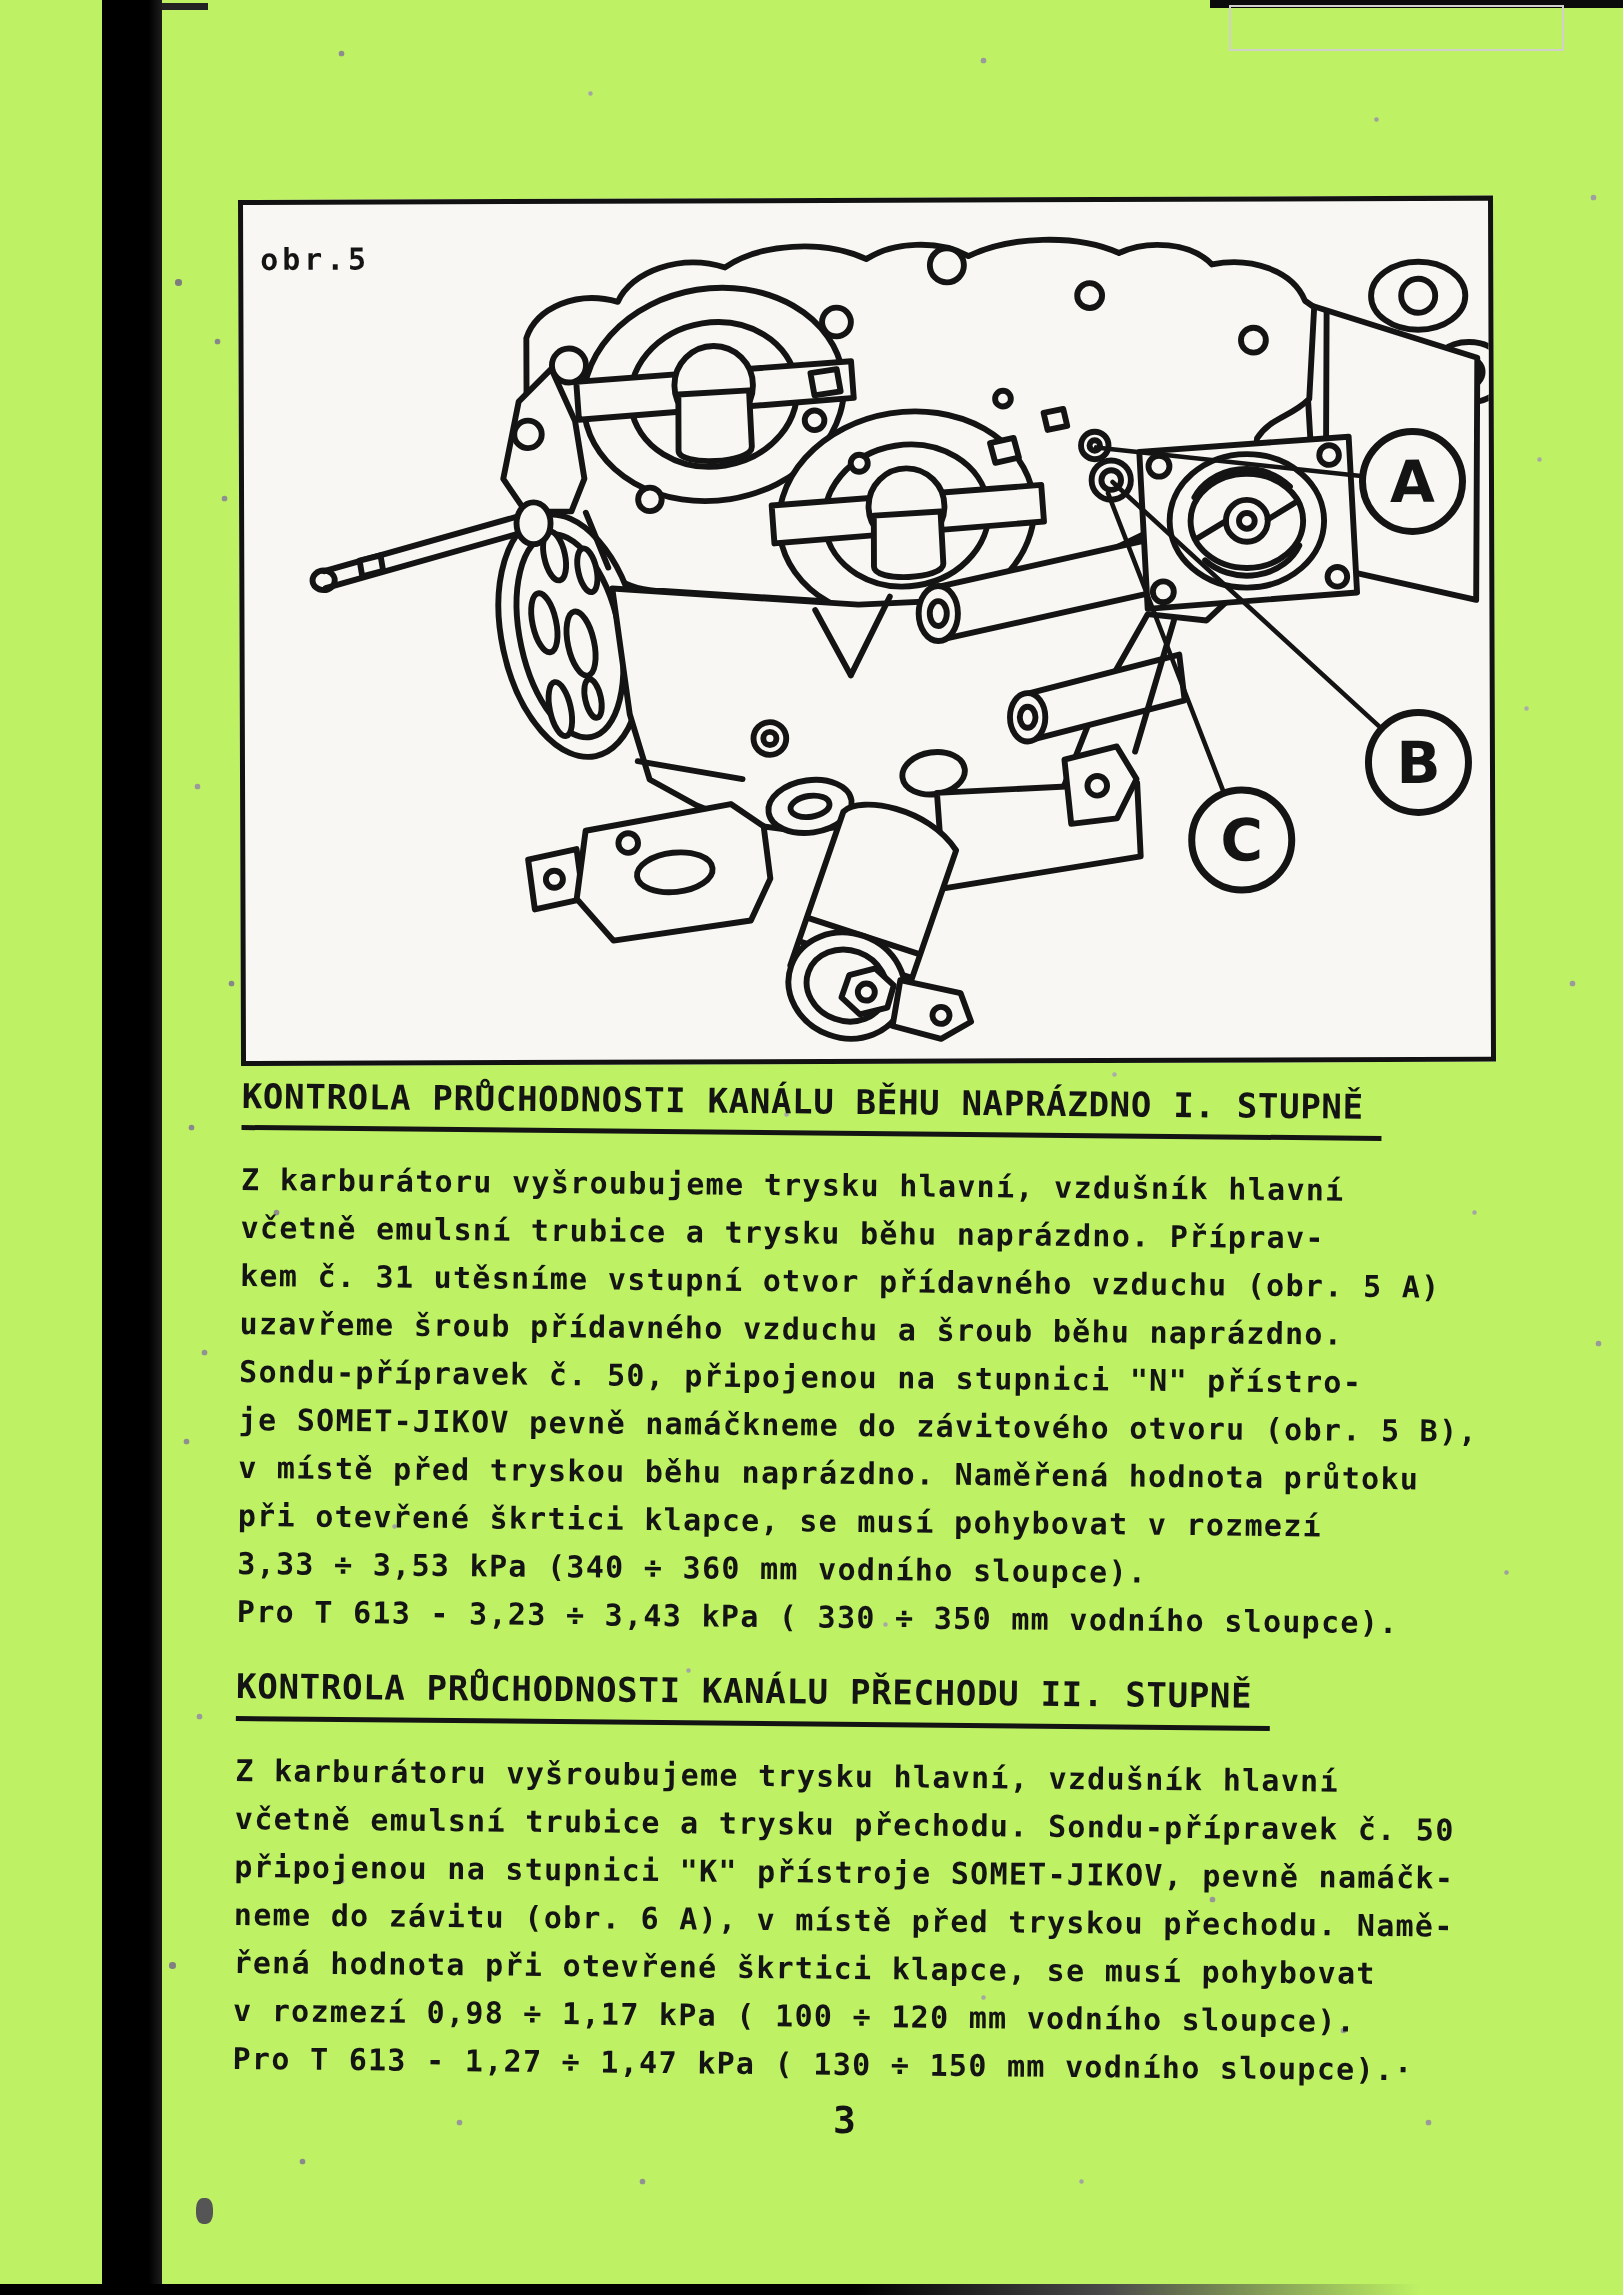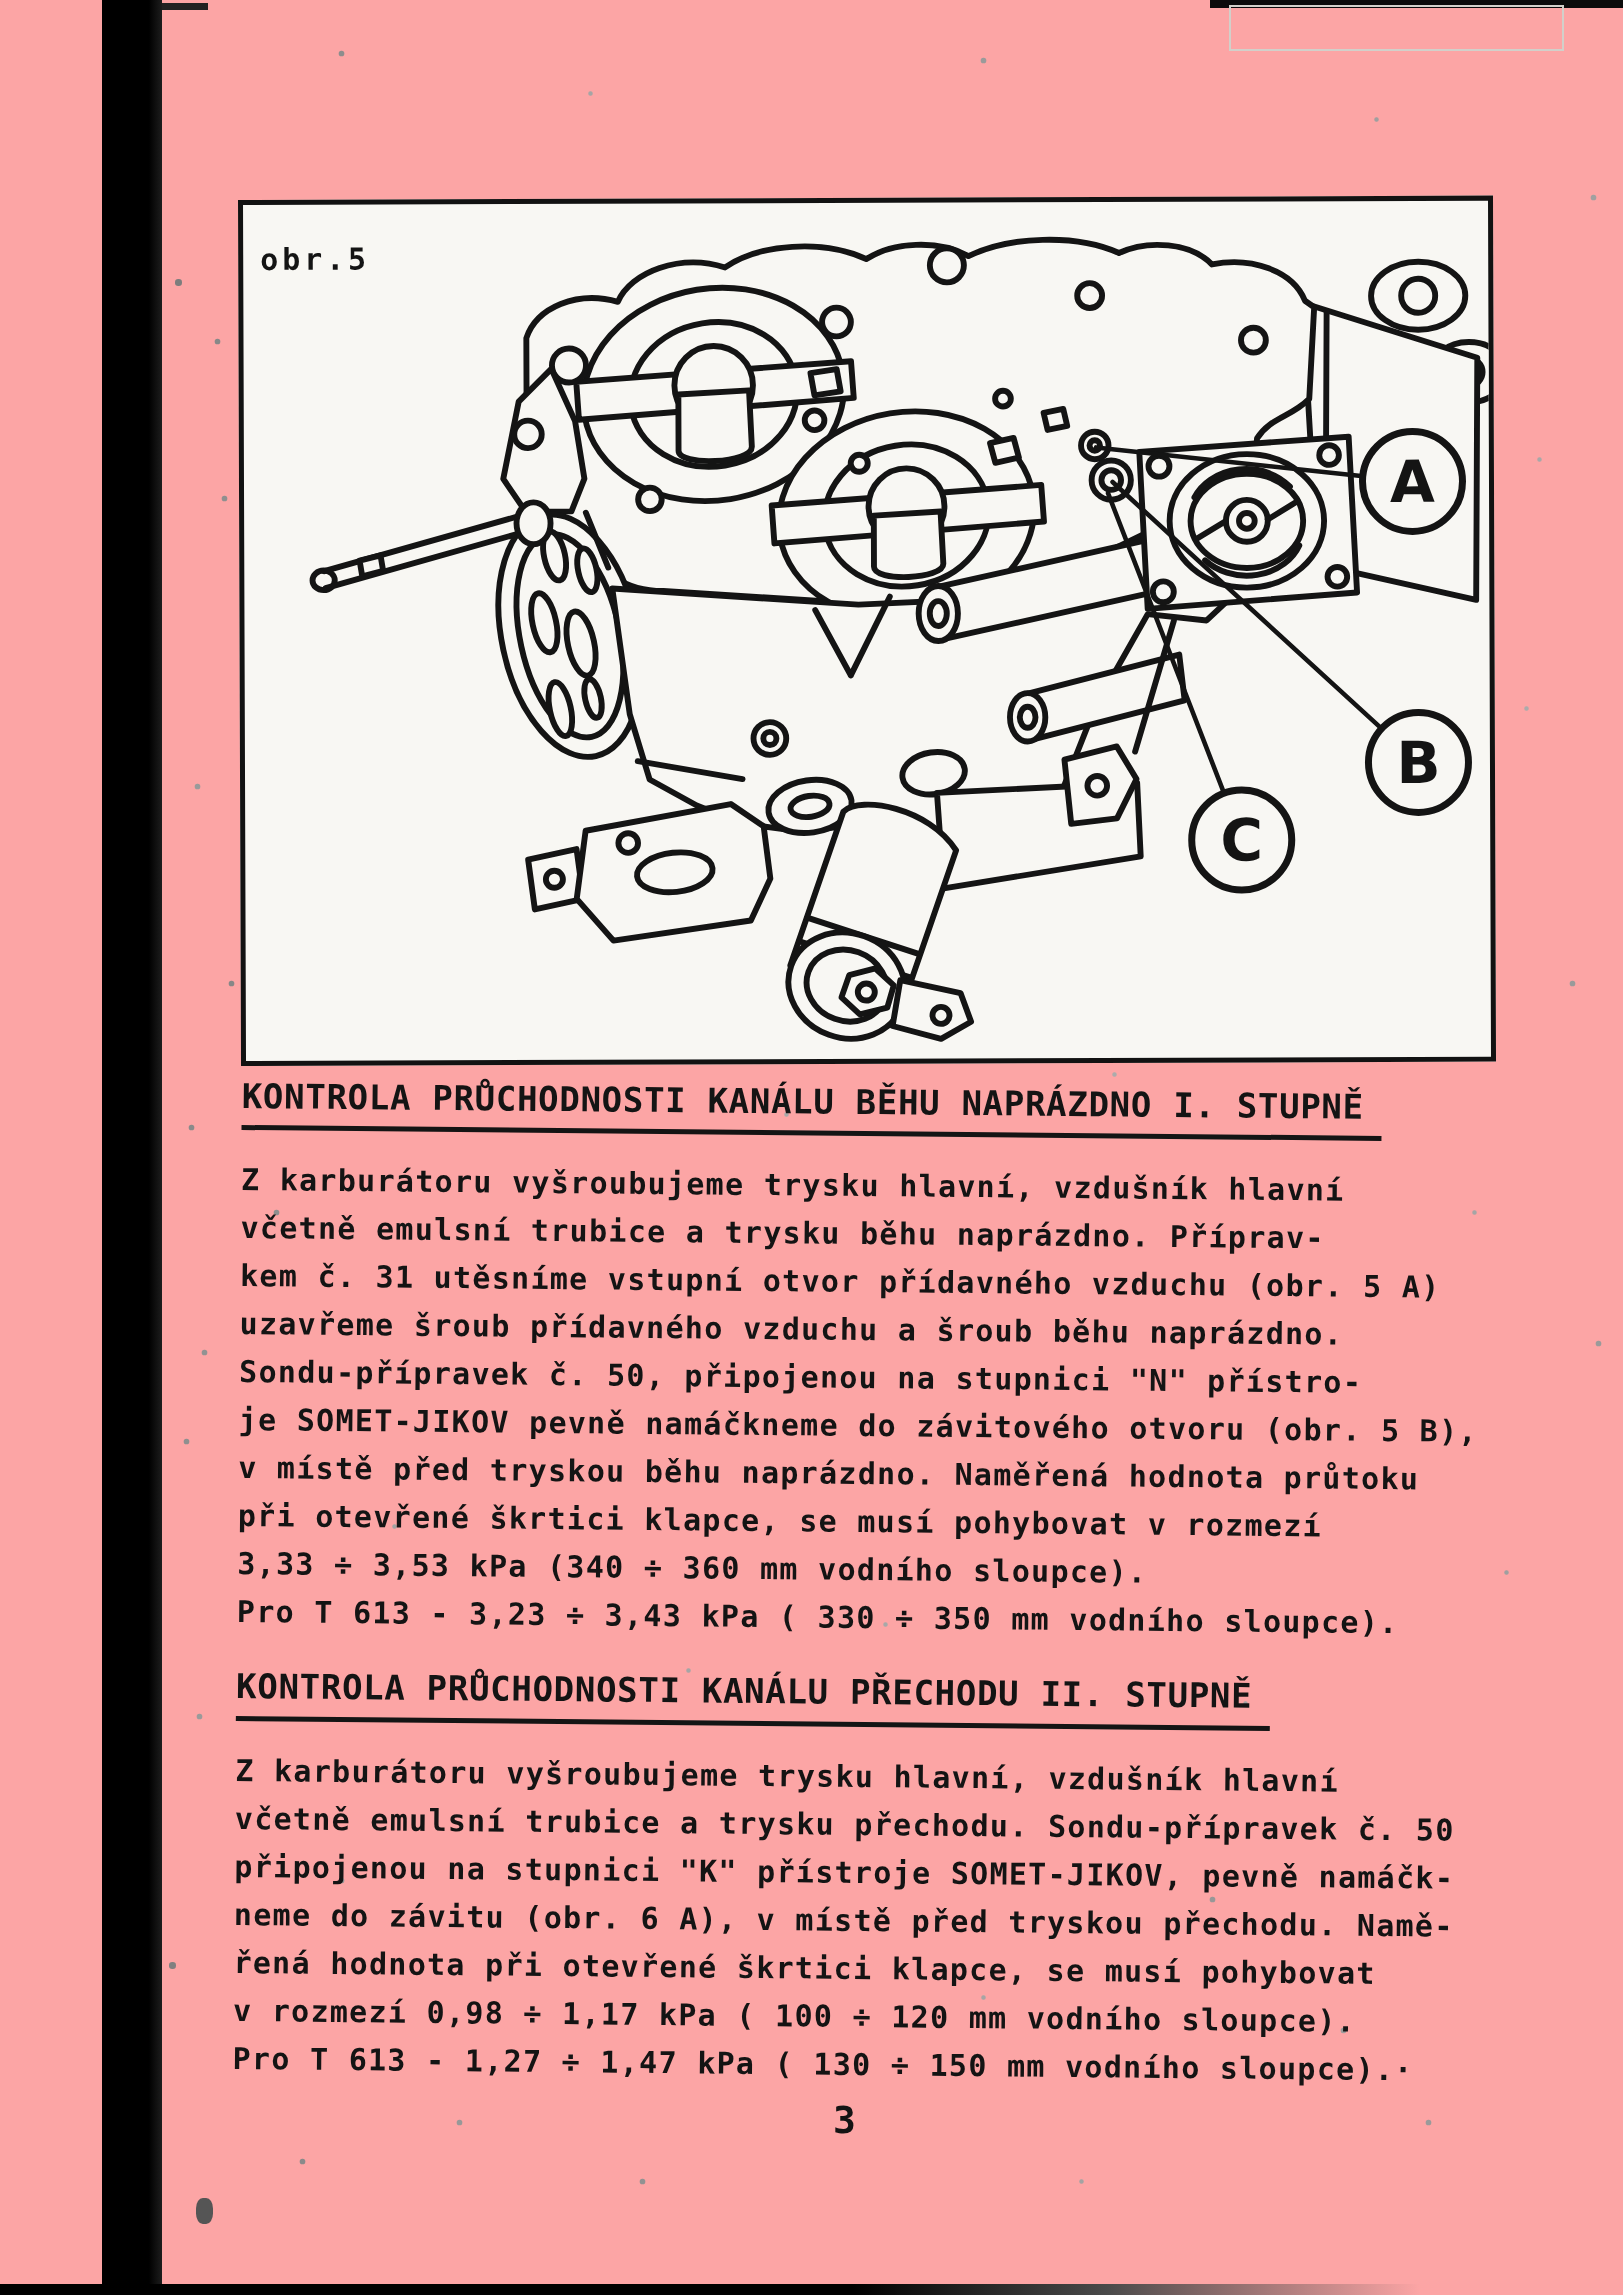--- a/index.html
+++ b/index.html
@@ -1,16 +1,16 @@
 <!DOCTYPE html>
 <html style="font-size:10.5px"><head>
 <meta charset="utf-8">
 <style>
   html,body{margin:0;padding:0;}
-  .page{position:relative;width:1623px;height:2295px;background:#fca5a5;overflow:hidden;
+  .page{position:relative;width:1623px;height:2295px;background:#bef264;overflow:hidden;
         font-family:"DejaVu Sans Mono",monospace;color:#141414;}
   
   .bar-left{position:absolute;left:102px;top:0;width:60px;height:2295px;
             background:linear-gradient(to right,#000 0 78%,#1d1d1d 100%);}
   .strip-top{position:absolute;left:1210px;top:0;width:419px;height:7.9px;background:#0b0b0b;}
   .ghost-rect{position:absolute;left:1229px;top:5.2px;width:331px;height:42px;border:2px solid #d2d0ca;}
   .band-bottom{position:absolute;left:0;top:2284px;width:1420px;height:11.8px;
                background:linear-gradient(to right,#000 0 60%,#4a4a4a 78%,rgba(74,74,74,0) 100%);}
   .smudge1{position:absolute;left:162px;top:2.6px;width:46px;height:7.9px;background:#222;}
   .smudge2{position:absolute;left:196px;top:2198px;width:17px;height:26px;background:#555;border-radius:40%;}

